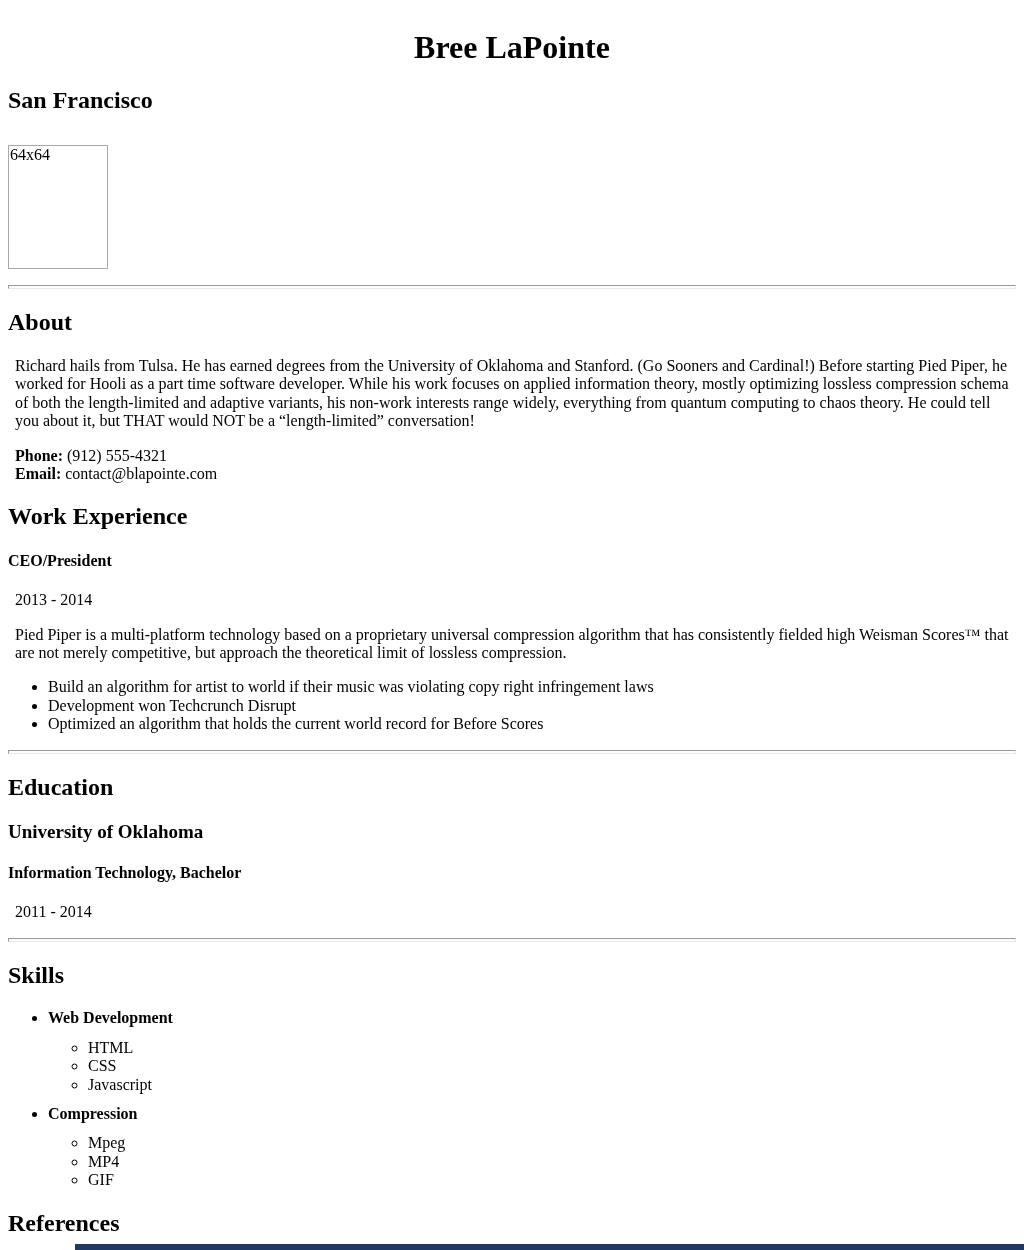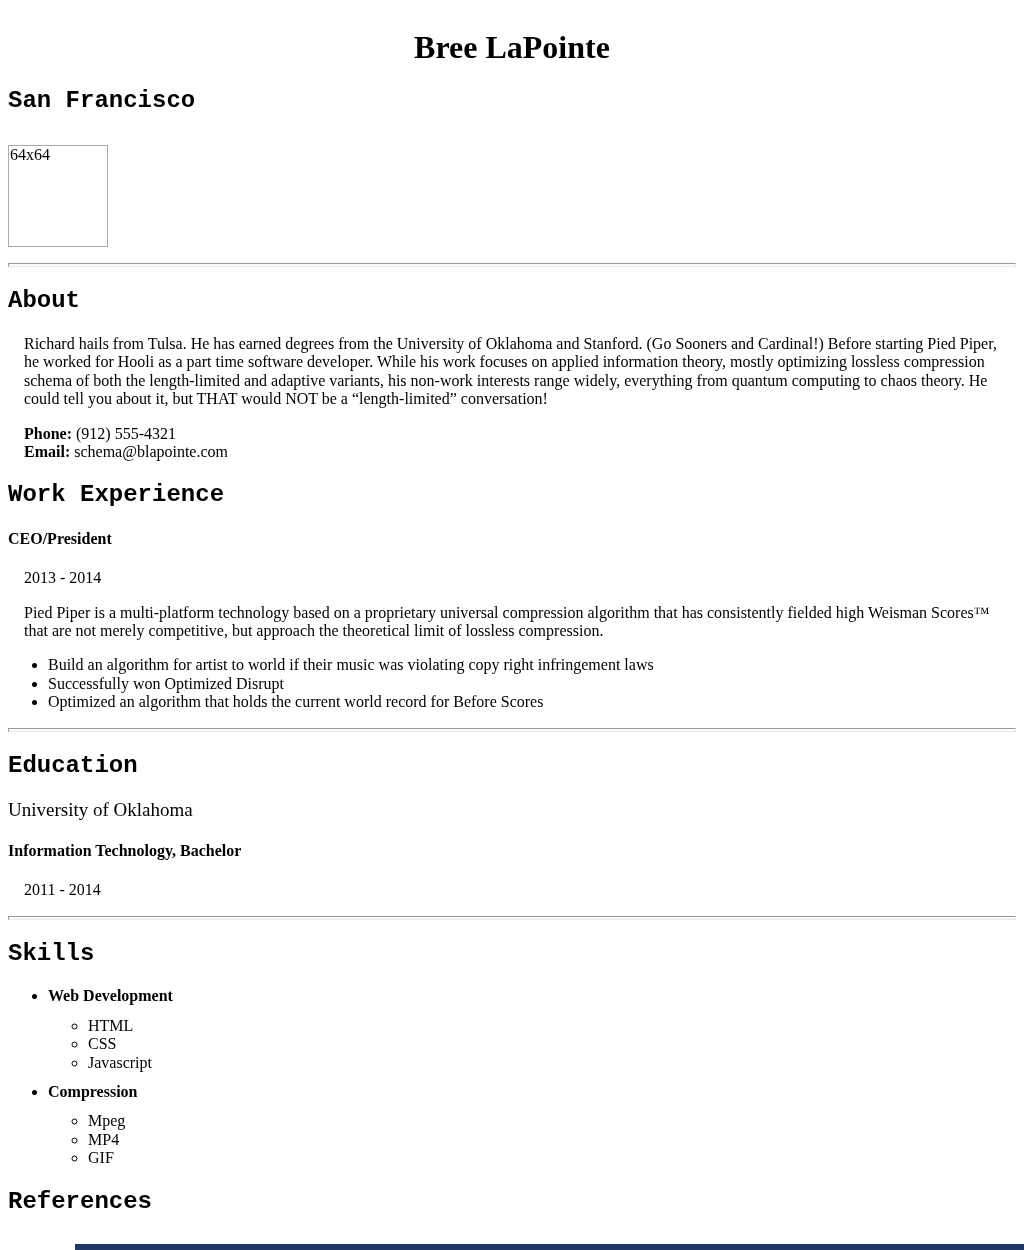--- a/index.html
+++ b/index.html
@@ -8,28 +8,28 @@
     margin: 8px;
     width: 1008px;
     min-height: 1236px;
     position: relative;
     font-family: "Liberation Serif", "DejaVu Serif", serif;
     font-size: 16px;
     line-height: 1.15;
     color: #000000;
   }
   h1 { font-size: 32px; font-weight: bold; margin: 21px 0; text-align: center; }
-  h2 { font-size: 24px; font-weight: bold; margin: 20px 0; font-family: Liberation Mono, monospace; }
-  h3 { font-size: 19px; font-weight: normal; margin: 19px 0; }
+  h2 { font-size: 24px; font-weight: bold; margin: 20px 0; }
+  h3 { font-size: 19px; font-weight: bold; margin: 19px 0; }
   h4 { font-size: 16px; font-weight: bold; margin: 21px 0; }
-  p  { margin: 16px 16px; }
+  p  { margin: 16px 7px; }
   .avatar-p { margin: 31px 0 16px 0; }
   .broken-img {
     display: inline-block;
-    width: 100px; height: 102px;
+    width: 100px; height: 124px;
     box-sizing: border-box;
     border: 1px solid #a9a9a9;
     vertical-align: top;
     overflow: hidden;
   }
   .broken-img .alt-text {
     display: block;
     font-size: 16px;
     line-height: 1.1;
     padding-left: 1px;
@@ -70,31 +70,31 @@
 
   <hr>
 
   <h2>About</h2>
   <p>Richard hails from Tulsa. He has earned degrees from the University of Oklahoma and Stanford. (Go Sooners and Cardinal!) Before starting Pied Piper, he worked for Hooli as a part time software developer. While his work focuses on applied information theory, mostly optimizing lossless compression schema of both the length-limited and adaptive variants, his non-work interests range widely, everything from quantum computing to chaos theory. He could tell you about it, but THAT would NOT be a “length-limited” conversation!</p>
 
   <p>
     <strong>Phone:</strong>
     <span>(912) 555-4321</span><br>
     <strong>Email:</strong>
-    <span>schema@blapointe.com</span>
+    <span>contact@blapointe.com</span>
   </p>
 
   <h2>Work Experience</h2>
   <h4>CEO/President</h4>
   <p>2013 - 2014</p>
   <p>Pied Piper is a multi-platform technology based on a proprietary universal compression algorithm that has consistently fielded high Weisman Scores™ that are not merely competitive, but approach the theoretical limit of lossless compression.</p>
 
   <ul>
     <li>Build an algorithm for artist to world if their music was violating copy right infringement laws</li>
-    <li>Successfully won Optimized Disrupt</li>
+    <li>Development won Techcrunch Disrupt</li>
     <li>Optimized an algorithm that holds the current world record for Before Scores</li>
   </ul>
 
   <hr>
 
   <h2>Education</h2>
   <h3>University of Oklahoma</h3>
   <h4>Information Technology, Bachelor</h4>
   <p>2011 - 2014</p>
 

